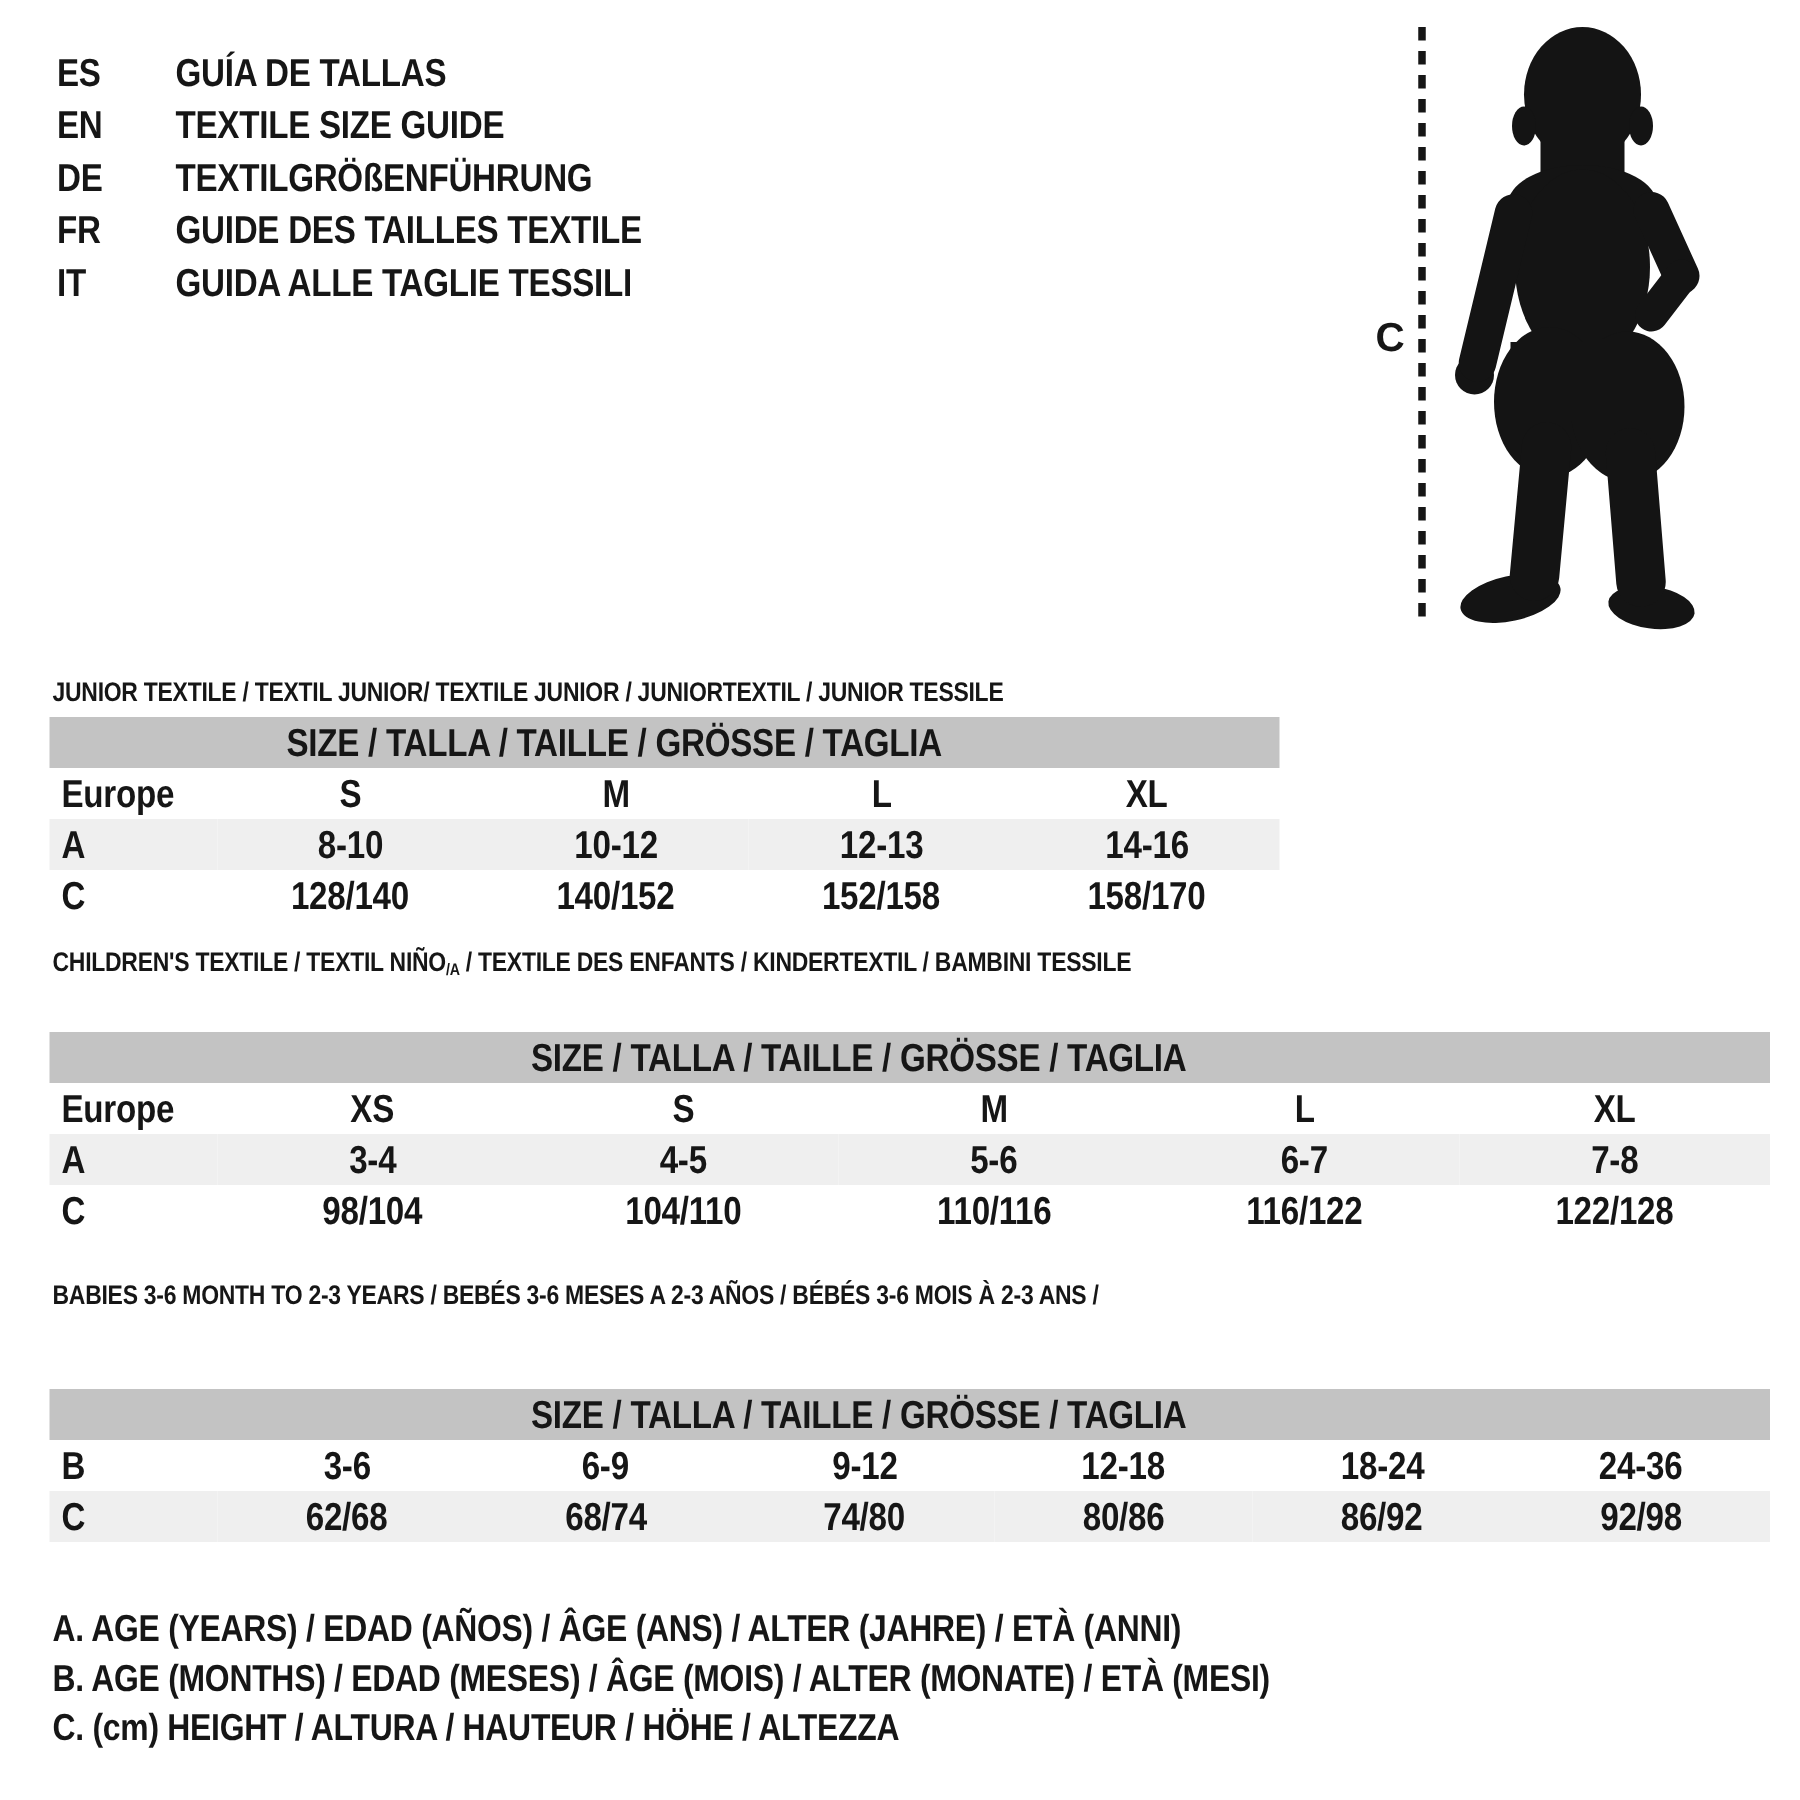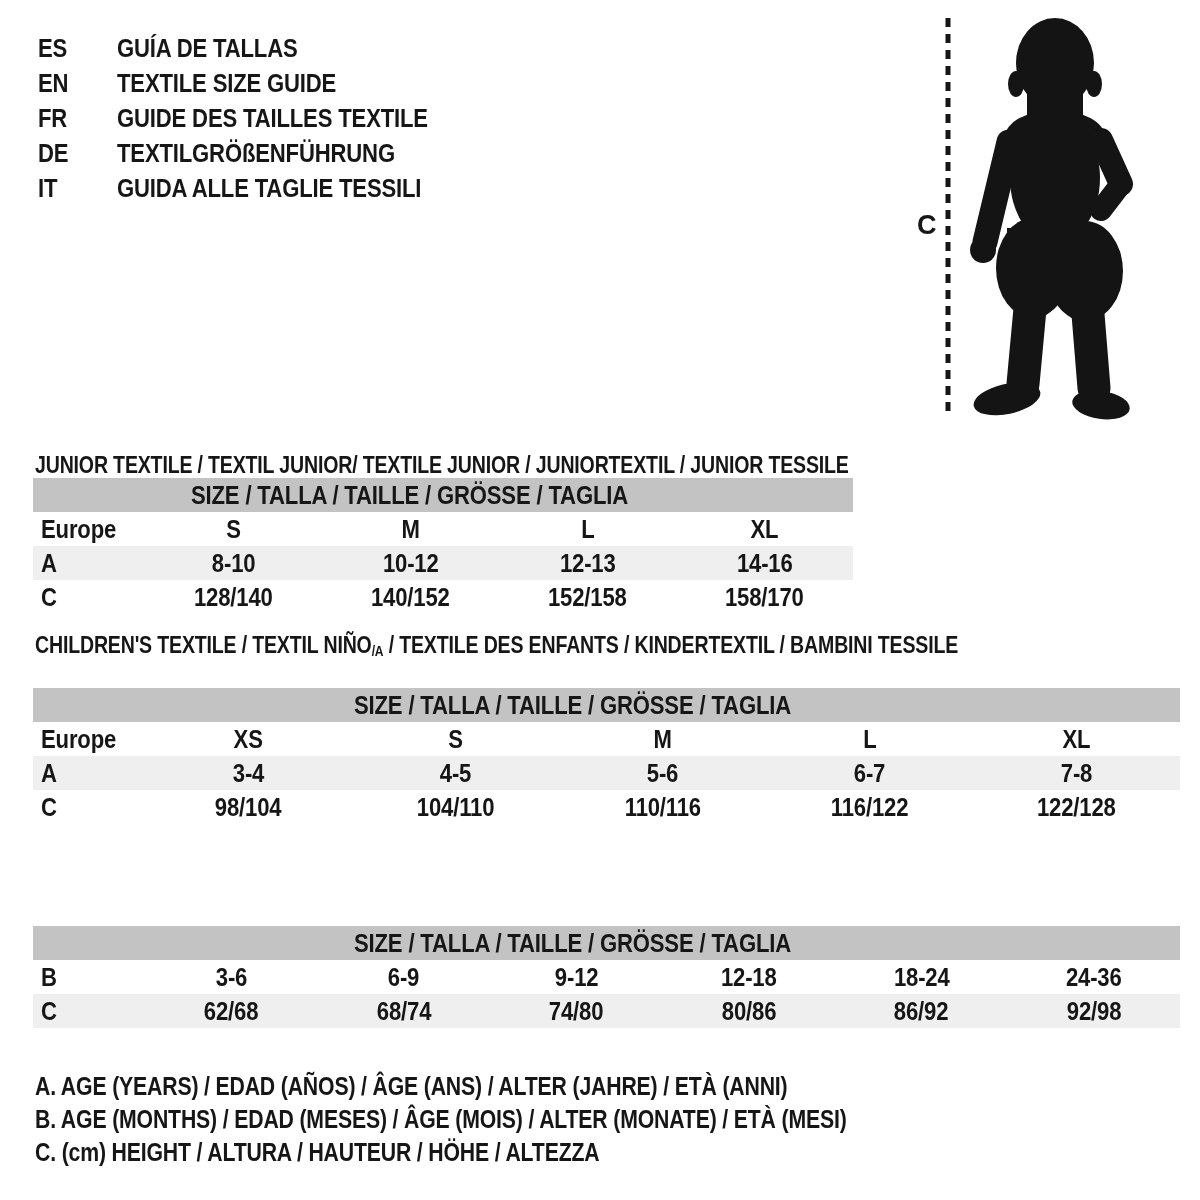--- a/index.html
+++ b/index.html
@@ -21,21 +21,21 @@
   .lang-block{position:absolute;left:38px;top:31px;font-size:26px;line-height:35px;}
   .lang-code{display:inline-block;width:79px;}
 
   
   .figure{position:absolute;left:895px;top:0;width:265px;height:430px;}
   .figure svg{position:absolute;left:0;top:0;display:block;}
   .dash{stroke:var(--ink);stroke-width:5;stroke-dasharray:9 7;fill:none;}
   .c-label{position:absolute;left:22px;top:210px;font-size:27px;line-height:30px;}
 
   
-  .section{position:absolute;left:35px;font-size:23px;line-height:30px;}
+  .section{position:absolute;left:35px;font-size:18px;line-height:30px;}
   .h1pos{top:431px;}
   .h2pos{top:611px;}
   .h3pos{top:845px;line-height:36px;}
   .sub{font-size:0.62em;vertical-align:-3px;}
 
   
   .size-table{position:absolute;border-collapse:collapse;table-layout:fixed;font-size:26px;}
   .t1{left:33px;top:478px;width:820px;}
   .t2{left:33px;top:688px;width:1147px;}
   .t3{left:33px;top:926px;width:1147px;}
@@ -55,24 +55,24 @@
 <main class="page">
 
   <section class="lang-block">
     <div class="lang-row">
       <span class="lang-code"><span class="cn cnl">ES</span></span><span class="cn cnl">GUÍA DE TALLAS</span>
     </div>
     <div class="lang-row">
       <span class="lang-code"><span class="cn cnl">EN</span></span><span class="cn cnl">TEXTILE SIZE GUIDE</span>
     </div>
     <div class="lang-row">
+      <span class="lang-code"><span class="cn cnl">DE</span></span><span class="cn cnl">TEXTILGRÖßENFÜHRUNG</span>
+    </div>
+    <div class="lang-row">
       <span class="lang-code"><span class="cn cnl">FR</span></span><span class="cn cnl">GUIDE DES TAILLES TEXTILE</span>
-    </div>
-    <div class="lang-row">
-      <span class="lang-code"><span class="cn cnl">DE</span></span><span class="cn cnl">TEXTILGRÖßENFÜHRUNG</span>
     </div>
     <div class="lang-row">
       <span class="lang-code"><span class="cn cnl">IT</span></span><span class="cn cnl">GUIDA ALLE TAGLIE TESSILI</span>
     </div>
   </section>
 
   <div class="figure">
     <svg width="265" height="430" viewBox="0 0 265 430">
       <line class="dash" x1="53" y1="18" x2="53" y2="416"></line>
       <g fill="#141414" stroke="none">
@@ -180,20 +180,21 @@
         <td><span class="cn cnc">98/104</span></td>
         <td><span class="cn cnc">104/110</span></td>
         <td><span class="cn cnc">110/116</span></td>
         <td><span class="cn cnc">116/122</span></td>
         <td><span class="cn cnc">122/128</span></td>
       </tr>
     </tbody>
   </table>
 
   <div class="section h3pos">
+    <div><span class="cn cnl">BABIES 3-6 MONTH TO 2-3 YEARS / BEBÉS 3-6 MESES A 2-3 AÑOS / BÉBÉS 3-6 MOIS À 2-3 ANS /</span></div>
   </div>
 
   <table class="size-table t3">
     <colgroup>
         <col class="lblcol">
         <col>
         <col>
         <col>
         <col>
         <col>

